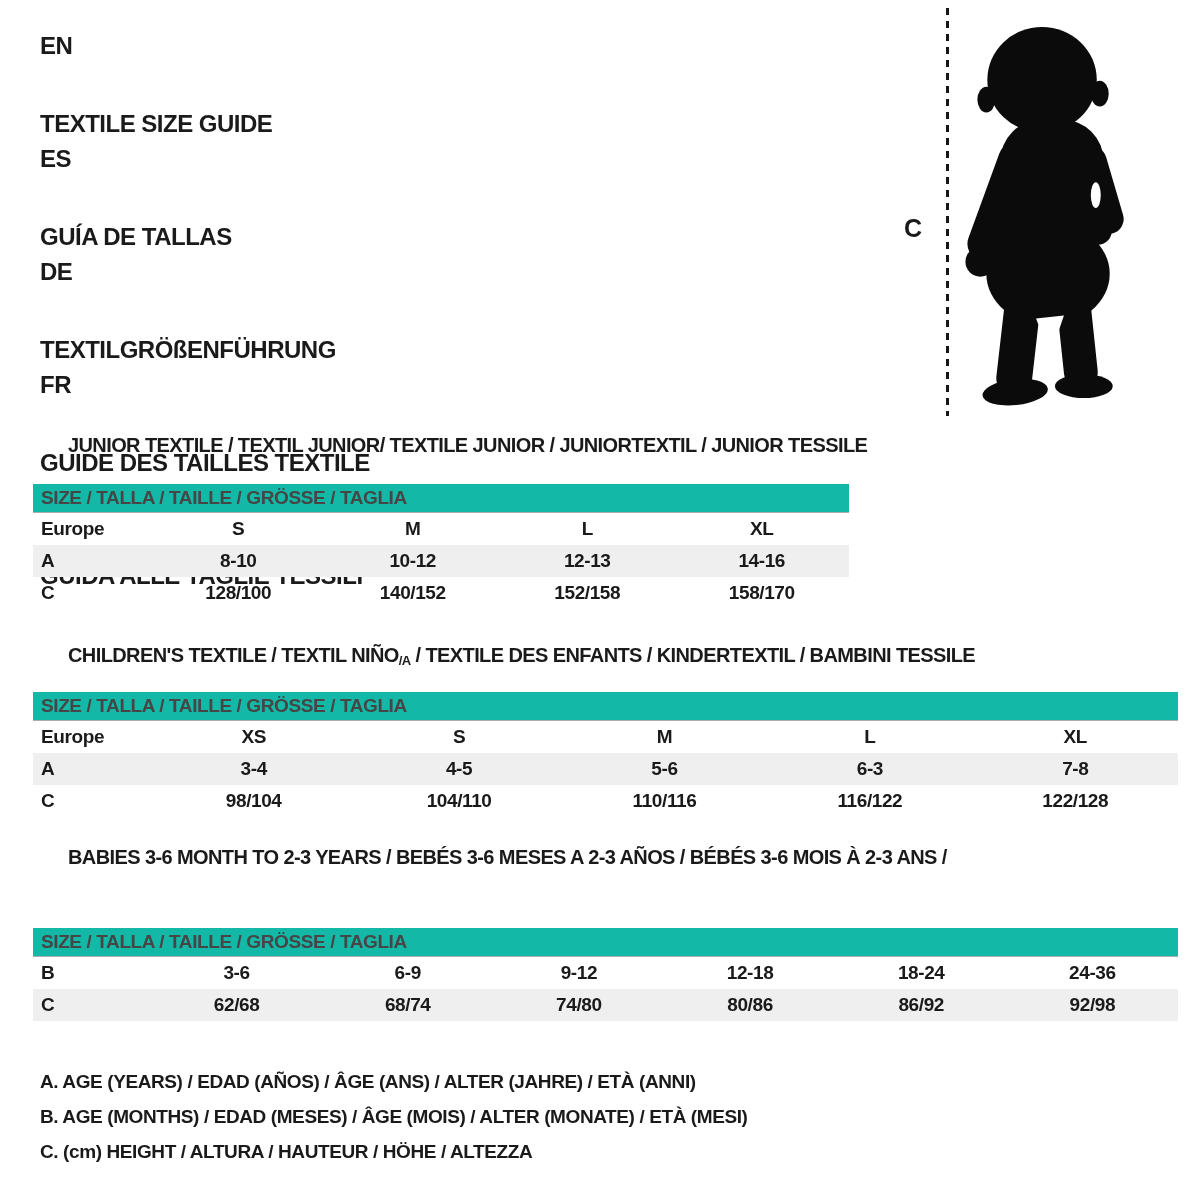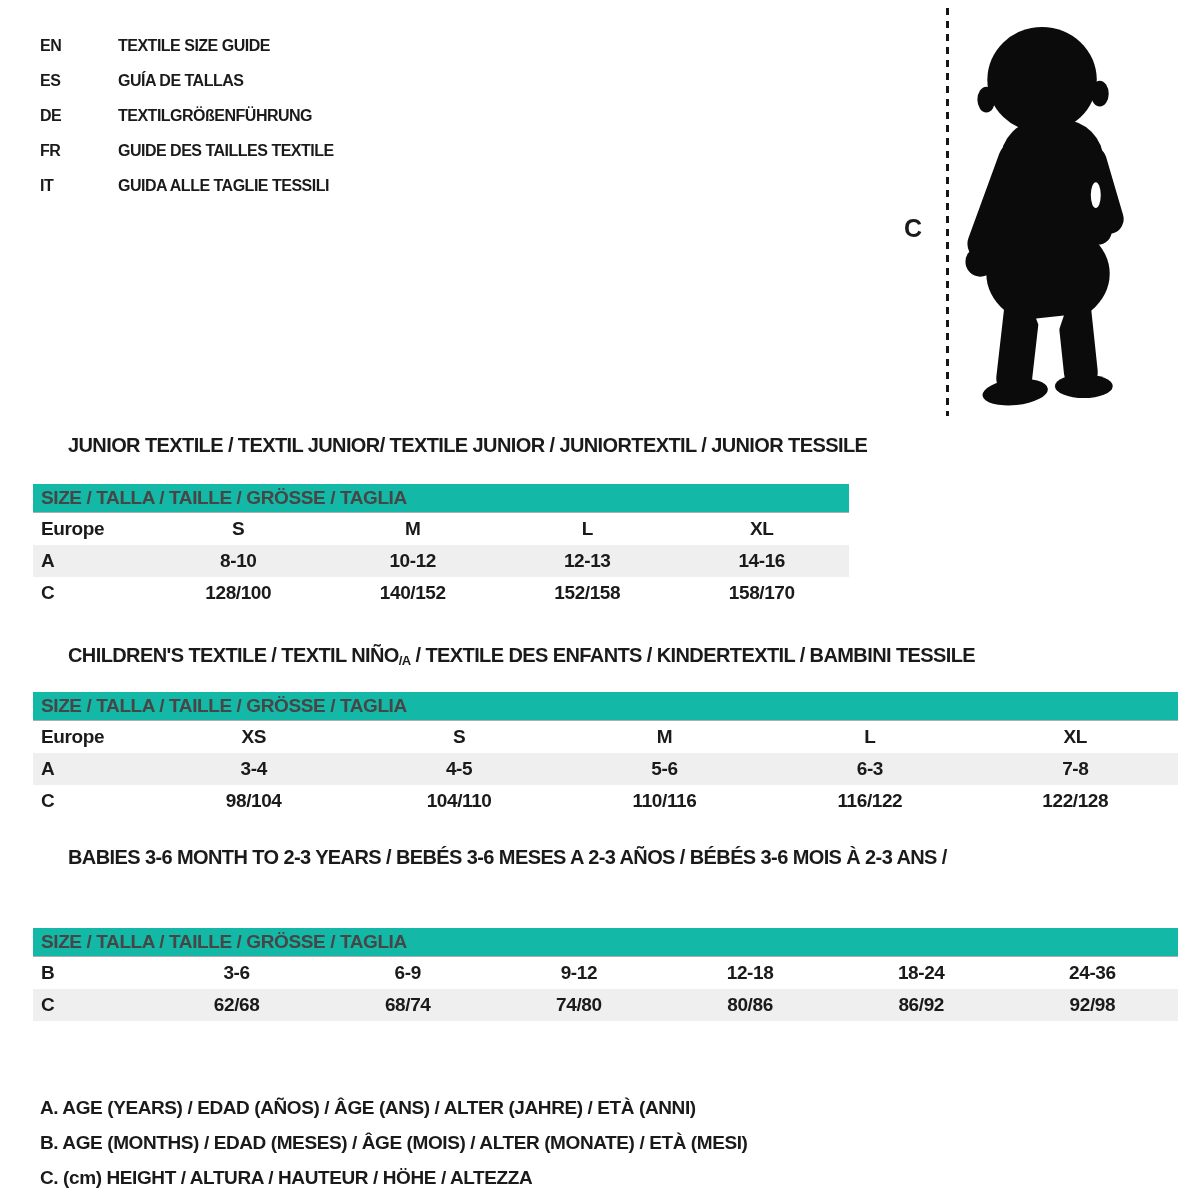--- a/index.html
+++ b/index.html
@@ -6,21 +6,21 @@
   .page{
     position:relative;
     width:1200px;height:1200px;
     background:#ffffff;
     font-family:"Liberation Sans","DejaVu Sans",sans-serif;
     color:#1a1a1a;
     overflow:hidden;
   }
   
   .lang-block{position:absolute;left:40px;top:28px;}
-  .lang-row{display:flex;line-height:35px;font-size:16px;font-weight:700;letter-spacing:-0.5px;}
+  .lang-row{display:flex;line-height:35px;font-size:24px;font-weight:700;letter-spacing:-0.5px;flex-direction:column;}
   .lang-code{width:78px;flex:0 0 78px;}
   
   .measure-line{
     position:absolute;left:946px;top:8px;width:3px;height:408px;
     background:repeating-linear-gradient(to bottom,#161616 0 7px,transparent 7px 13px);
   }
   .measure-label{position:absolute;left:904px;top:214px;font-size:25px;font-weight:700;}
   .baby{position:absolute;left:960px;top:20px;}
   
   .section-title{
@@ -38,21 +38,21 @@
     border-bottom:1px solid #adadad;
   }
   table{border-collapse:collapse;table-layout:fixed;width:100%;}
   td{
     height:32px;font-size:19px;font-weight:700;letter-spacing:-0.4px;
     text-align:center;vertical-align:middle;padding:0;
   }
   td.rowlabel{text-align:left;padding-left:8px;width:110px;}
   tr.shaded{background:#efefef;}
   
-  .legend{position:absolute;left:40px;top:1064px;margin-top:26px;}
+  .legend{position:absolute;left:40px;top:1064px;}
   .legend-line{font-size:19px;font-weight:700;letter-spacing:-0.4px;line-height:35px;white-space:nowrap;}
 </style>
 </head>
 <body>
 
 <div class="page">
 
   <div class="lang-block">
     <div class="lang-row">
       <span class="lang-code">EN</span>

